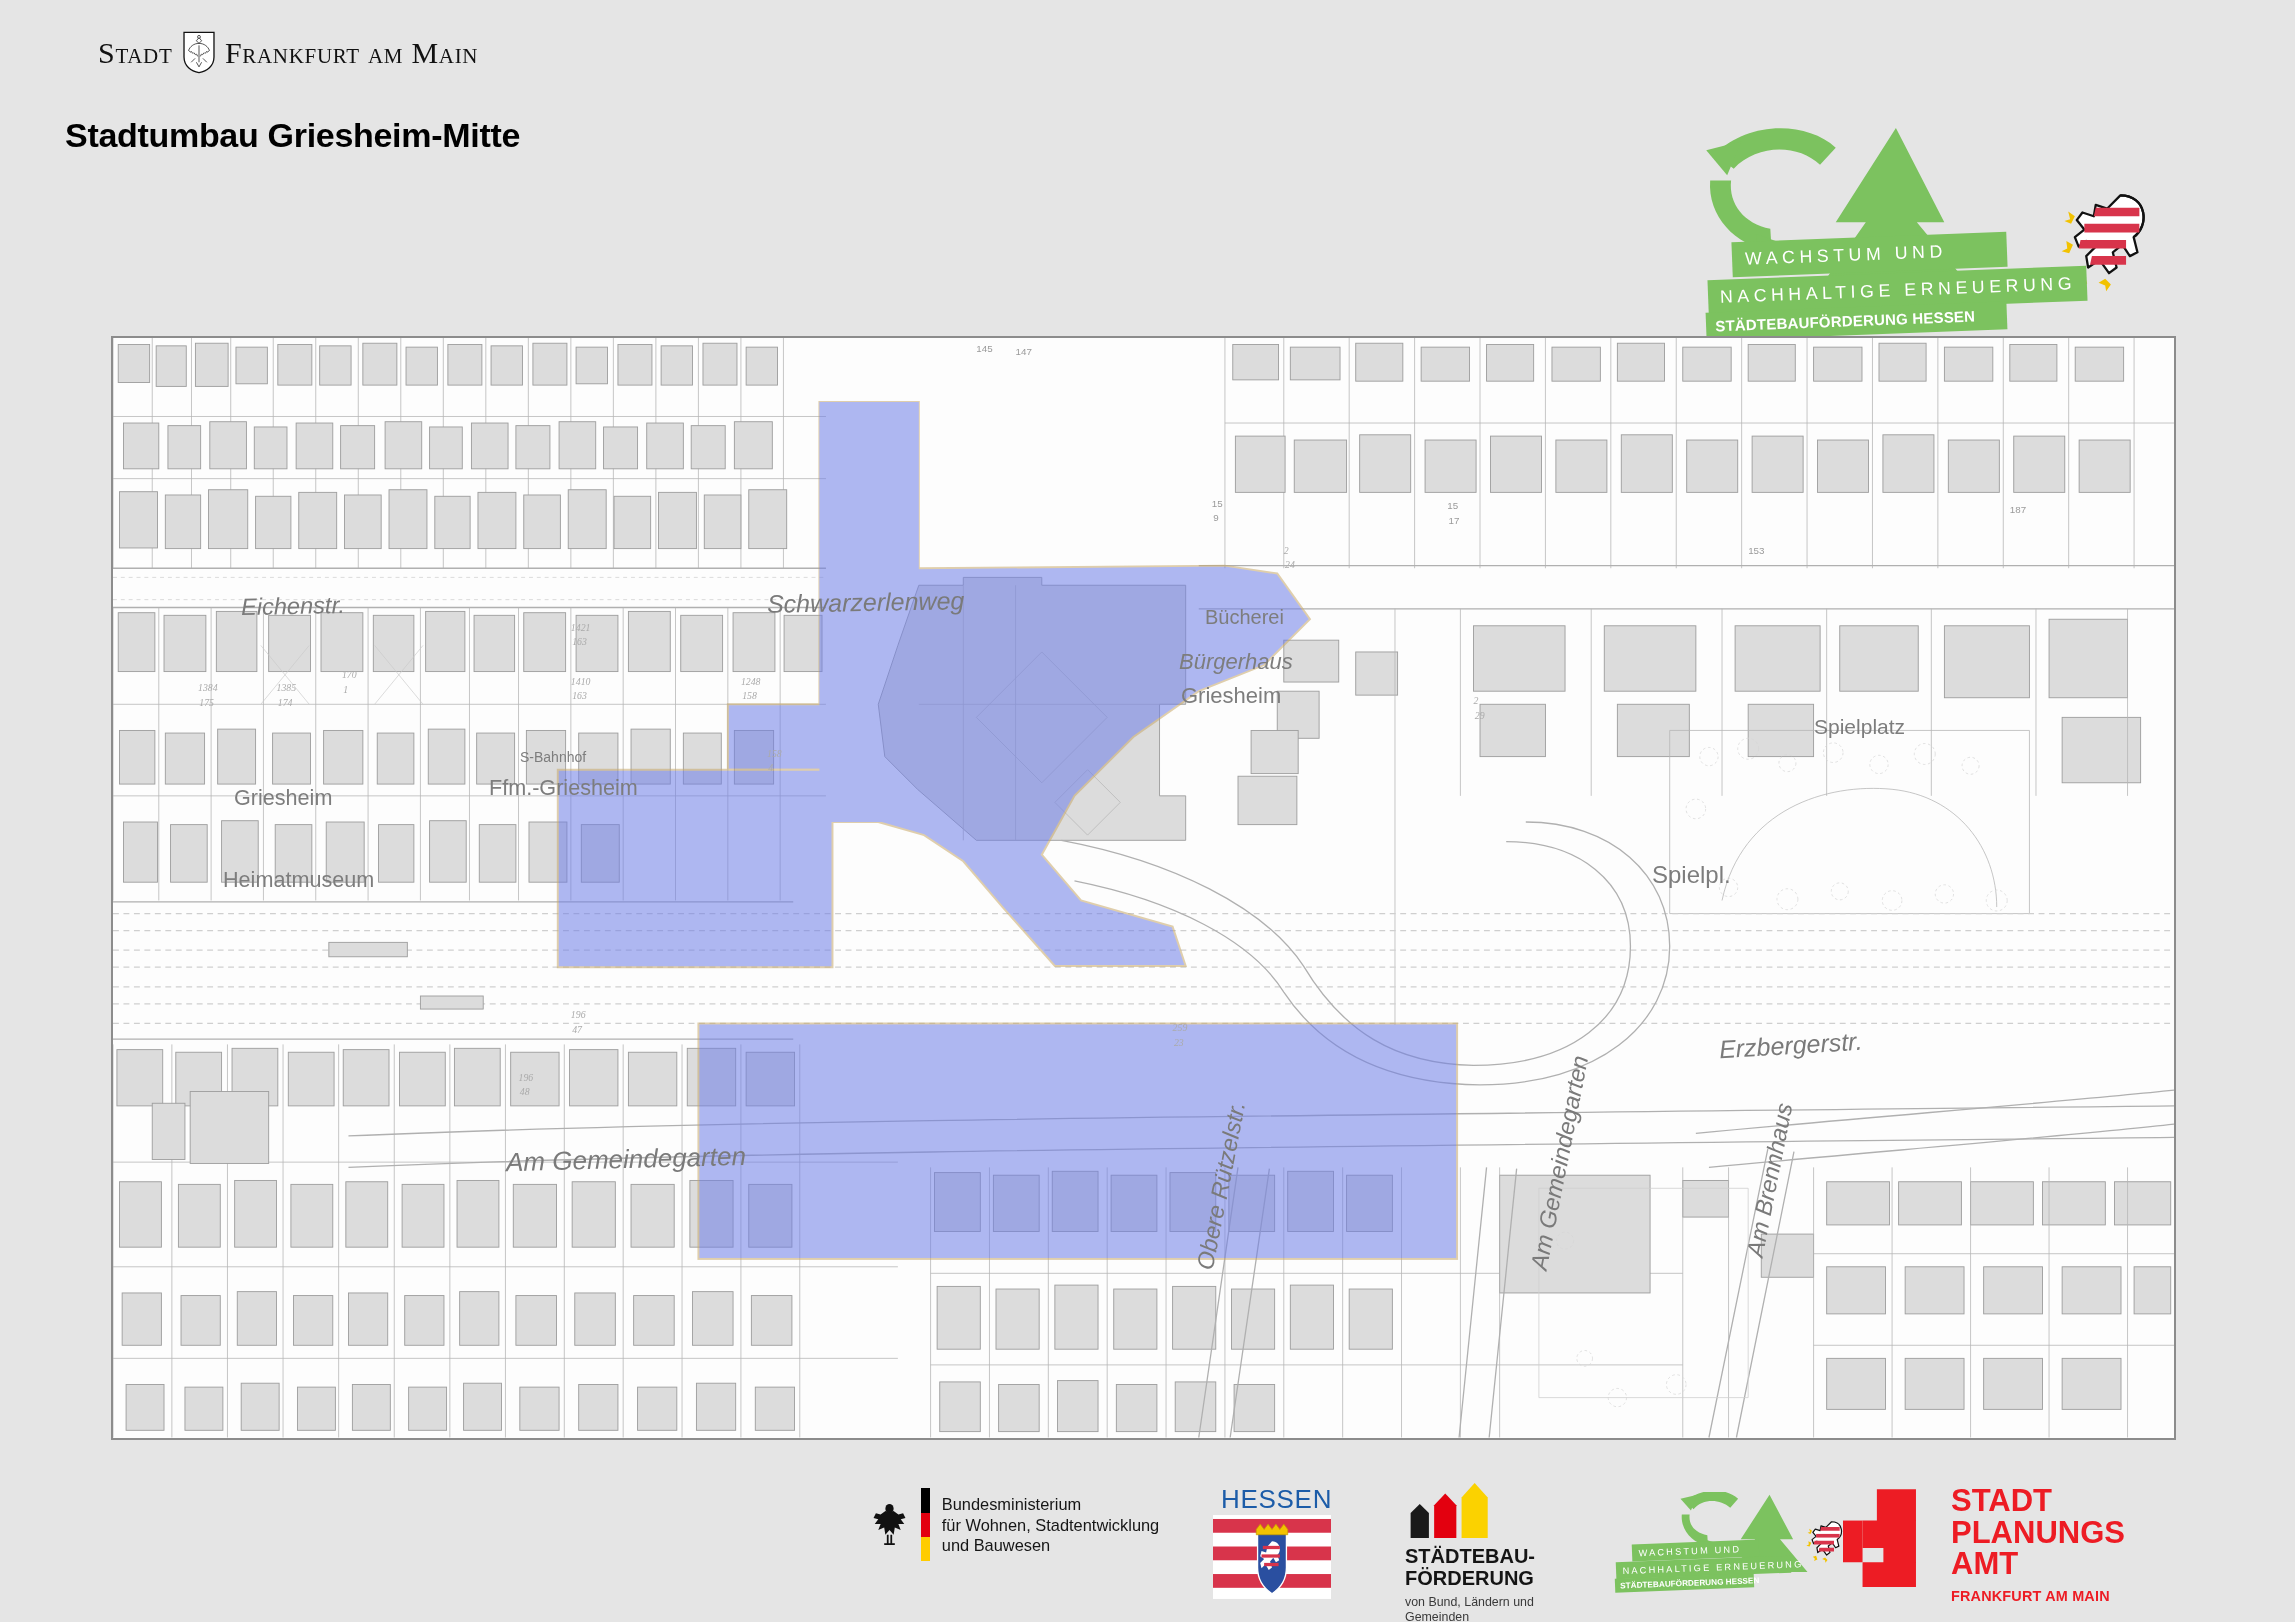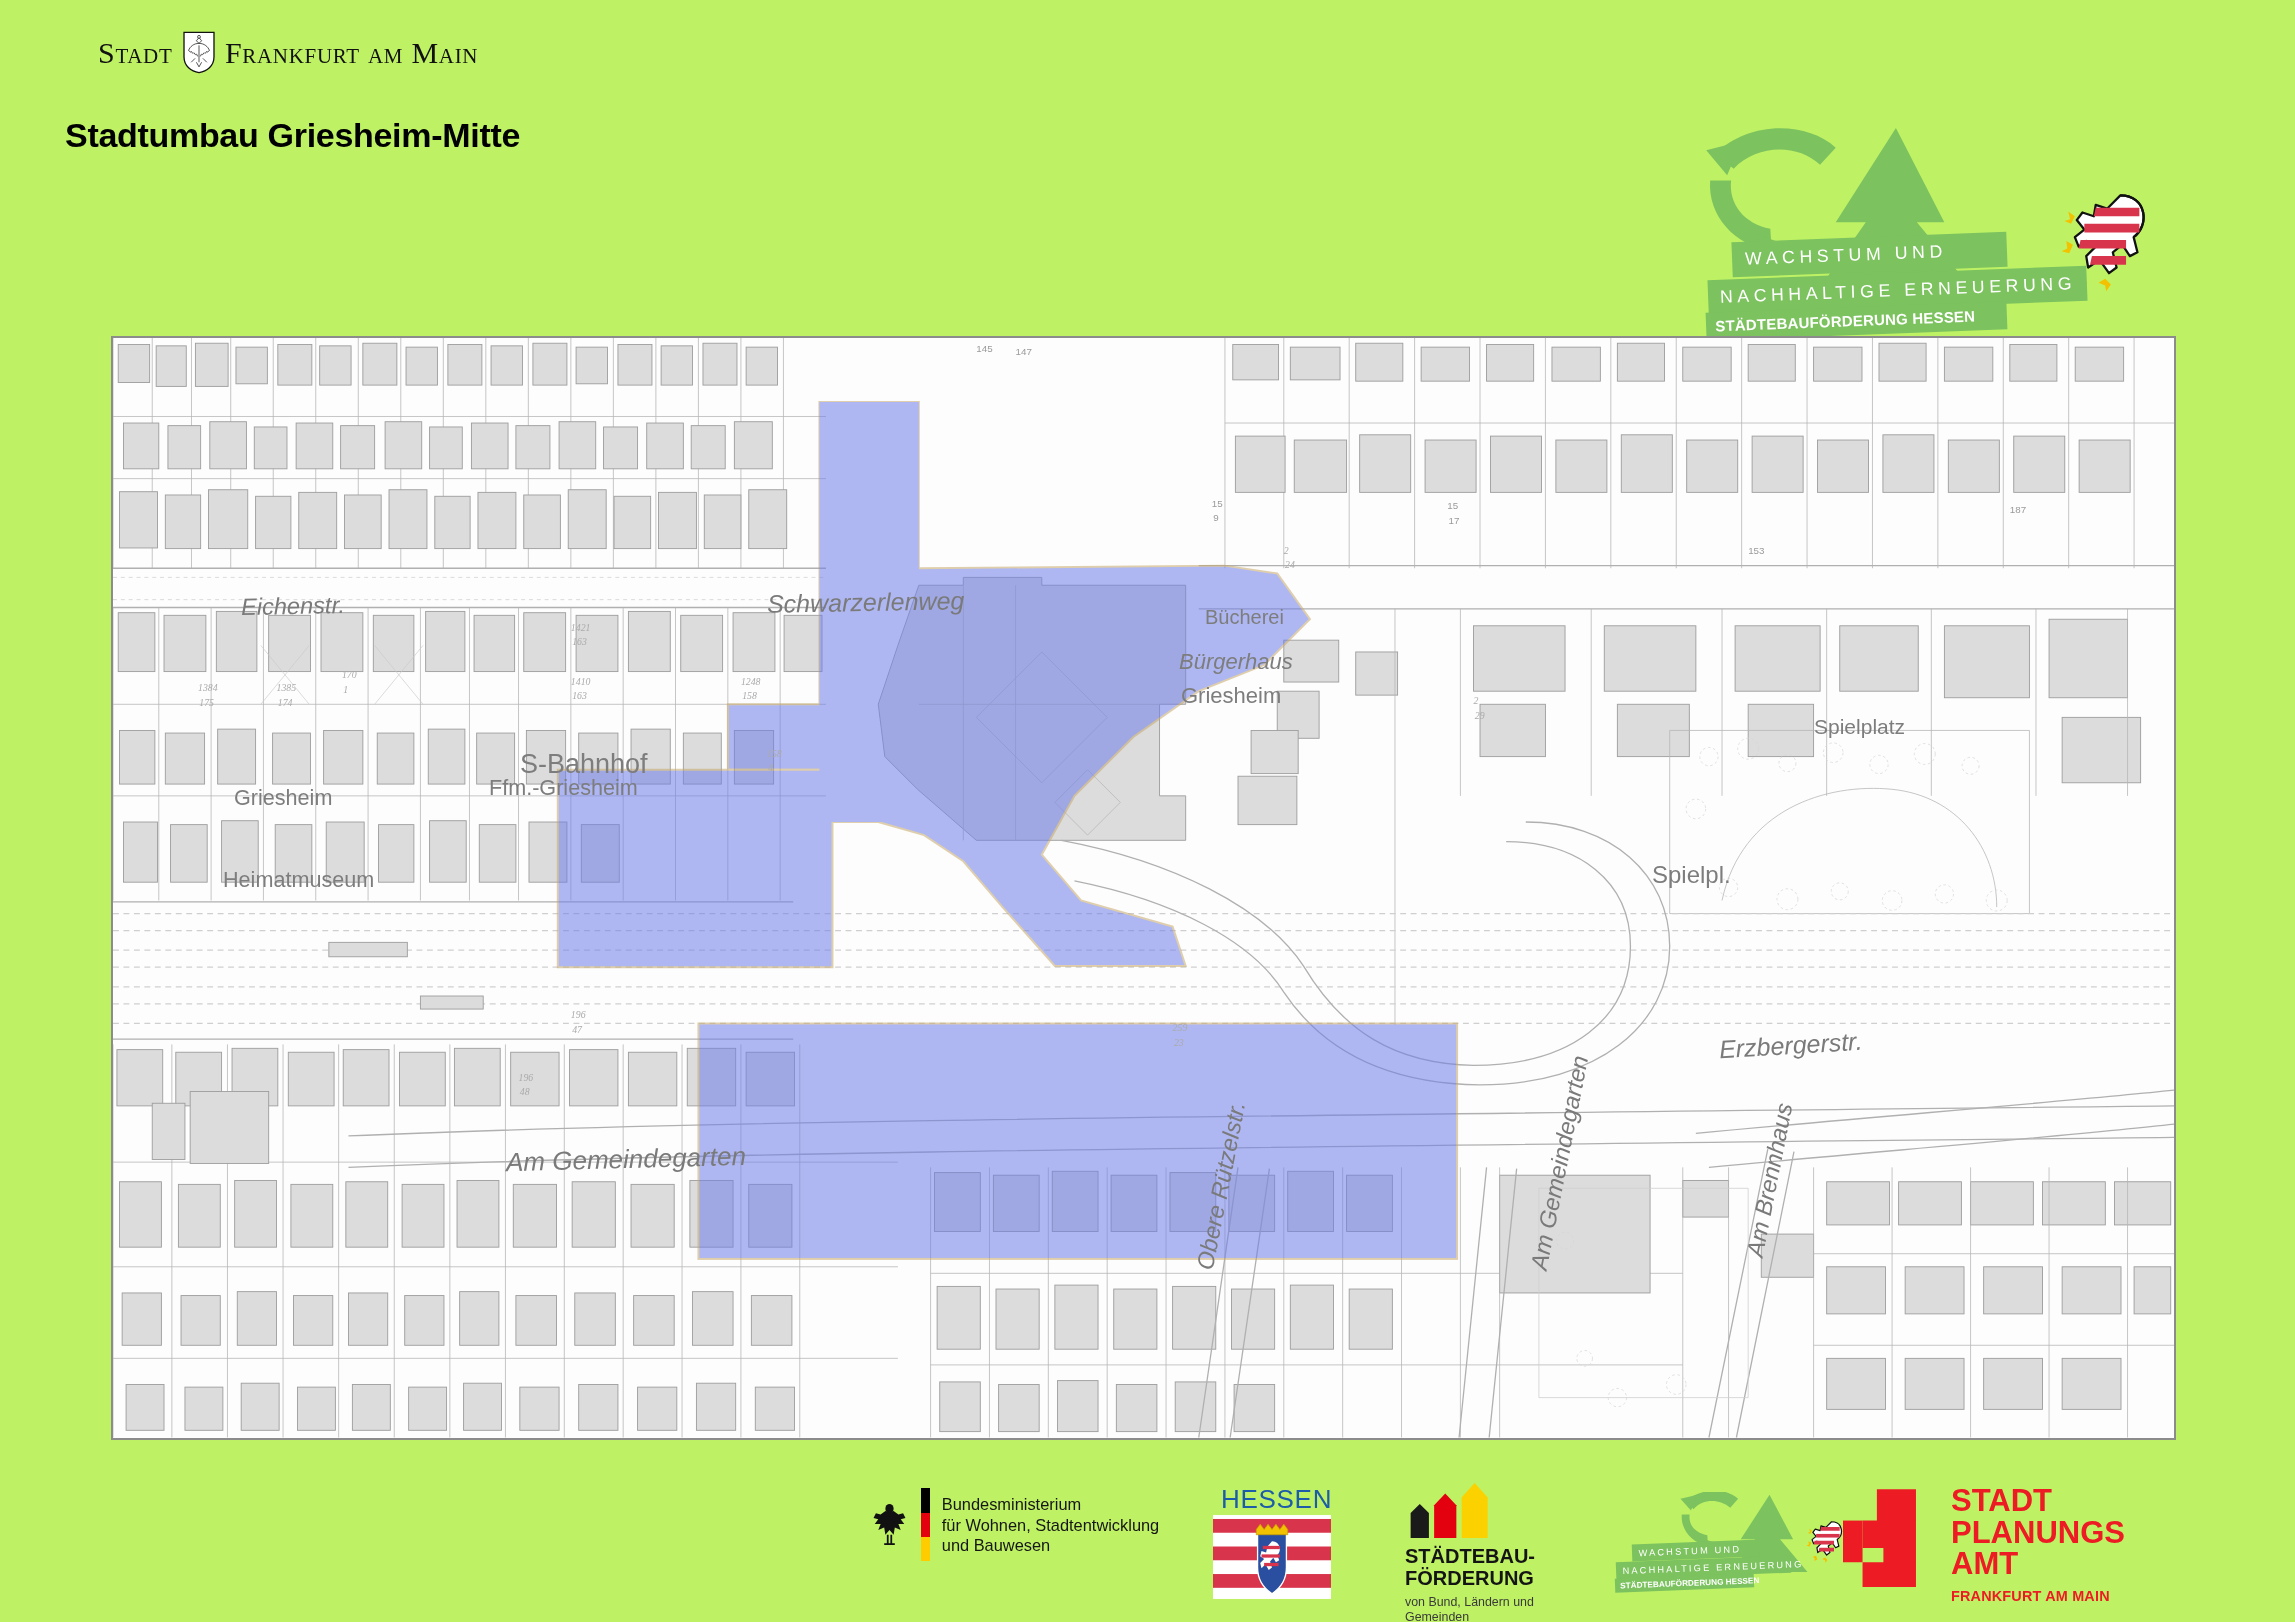--- a/index.html
+++ b/index.html
@@ -2,21 +2,21 @@
 <html style="font-size:10.5px"><head>
 <meta charset="utf-8">
 <style>
   * { box-sizing: border-box; margin: 0; padding: 0; }
   html, body {
     width: 2295px; height: 1622px;
     background: #ffffff;
     font-family: "Liberation Sans", sans-serif;
     overflow: hidden;
   }
-  .page { position: relative; width: 2295px; height: 1622px; background:#bef264; }
+  .page { position: relative; width: 2295px; height: 1622px; background:#e5e5e5; }
 
   
   .city-logo { position:absolute; left:98px; top:31px; display:flex; align-items:center; gap:9.2px; }
   .city-logo .word { font-family:"Liberation Serif", serif; font-size:30px; letter-spacing:0.7px; color:#111;
                      font-variant: small-caps; font-weight:400; white-space:nowrap; }
   .shield-wrap { width:34px; height:43px; }
 
   .subtitle { position:absolute; left:65px; top:116px; font-size:34px; font-weight:bold; color:#000; letter-spacing:-0.3px; }
   .maintitle { position:absolute; left:65px; top:156px; font-size:54px; font-weight:bold; color:#000; letter-spacing:-0.7px; }
 
@@ -569,21 +569,21 @@
       <div class="map-label" style="left:1606px;top:693px;transform:rotate(-3.5deg);font-size:25px;">Erzbergerstr.</div>
       <div class="map-label" style="left:1079px;top:929px;transform:rotate(-79deg);transform-origin:left top;font-size:23.6px;">Obere Rützelstr.</div>
       <div class="map-label" style="left:1413px;top:929px;transform:rotate(-79deg);transform-origin:left top;font-size:23.6px;">Am Gemeindegarten</div>
       <div class="map-label" style="left:1629px;top:916px;transform:rotate(-79deg);transform-origin:left top;font-size:23.6px;">Am Brennhaus</div>
     </div>
 
     <div>
       <div class="poi-label" style="left:1092px;top:268px;font-size:20px;">Bücherei</div>
       <div class="poi-label" style="left:1066px;top:311px;font-size:22px;font-style:italic;">Bürgerhaus</div>
       <div class="poi-label" style="left:1068px;top:345px;font-size:22px;">Griesheim</div>
-      <div class="poi-label" style="left:407px;top:411px;font-size:27px;">S-Bahnhof</div>
+      <div class="poi-label" style="left:407px;top:411px;font-size:14px;">S-Bahnhof</div>
       <div class="poi-label" style="left:376px;top:437px;font-size:21.6px;">Ffm.-Griesheim</div>
       <div class="poi-label" style="left:121px;top:447px;font-size:21.6px;">Griesheim</div>
       <div class="poi-label" style="left:110px;top:529px;font-size:21.6px;">Heimatmuseum</div>
       <div class="poi-label" style="left:1701px;top:377px;font-size:21px;">Spielplatz</div>
       <div class="poi-label" style="left:1539px;top:523px;font-size:24px;">Spielpl.</div>
     </div>
   </div>
 
   <div class="footer">
 

